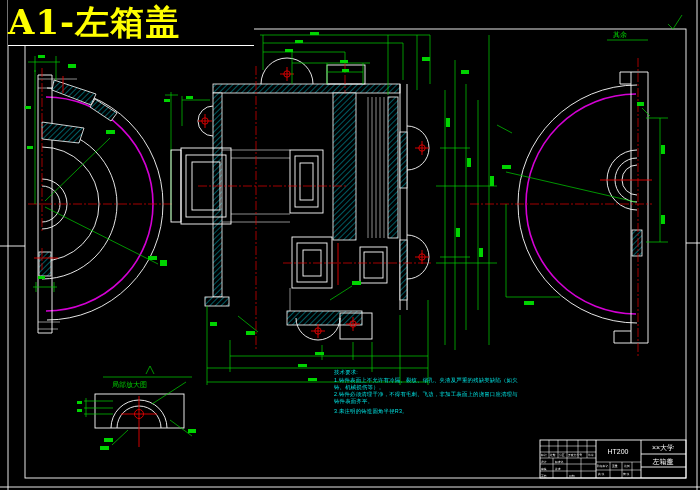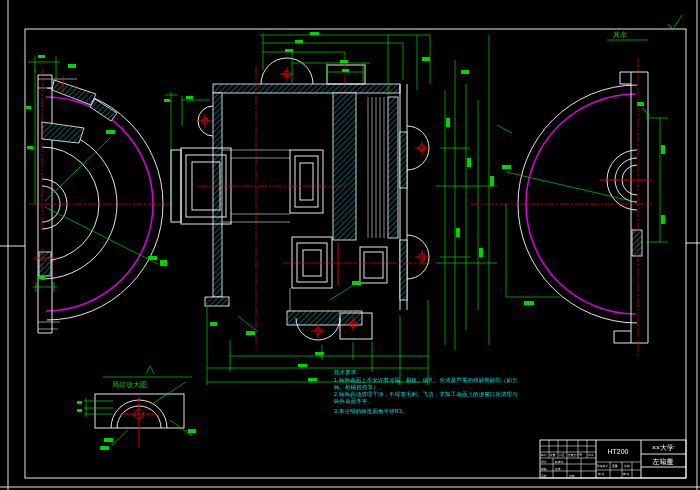--- a/index.html
+++ b/index.html
@@ -329,14 +329,15 @@
   <text x="588" y="456" class="mt">签字</text>
   <text x="541" y="463" class="mt">设计</text>
   <text x="555" y="463" class="mt">标准化</text>
   <text x="541" y="470" class="mt">审核</text>
   <text x="555" y="470" class="mt">批准</text>
   <text x="541" y="477" class="mt">工艺</text>
   <text x="569" y="477" class="mt">日期</text>
 </g>
 </svg>
 
+<div id="dwg-title">A1-左箱盖</div>
 
 </div>
 
 </body></html>

